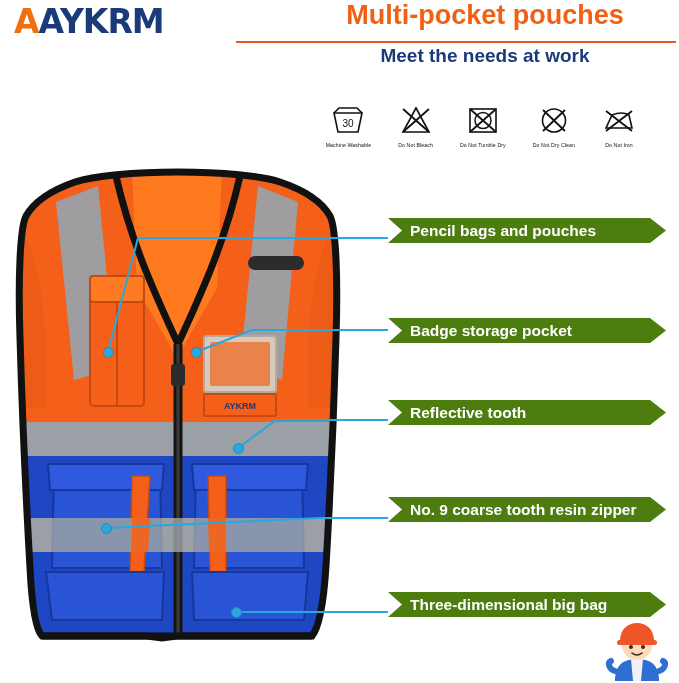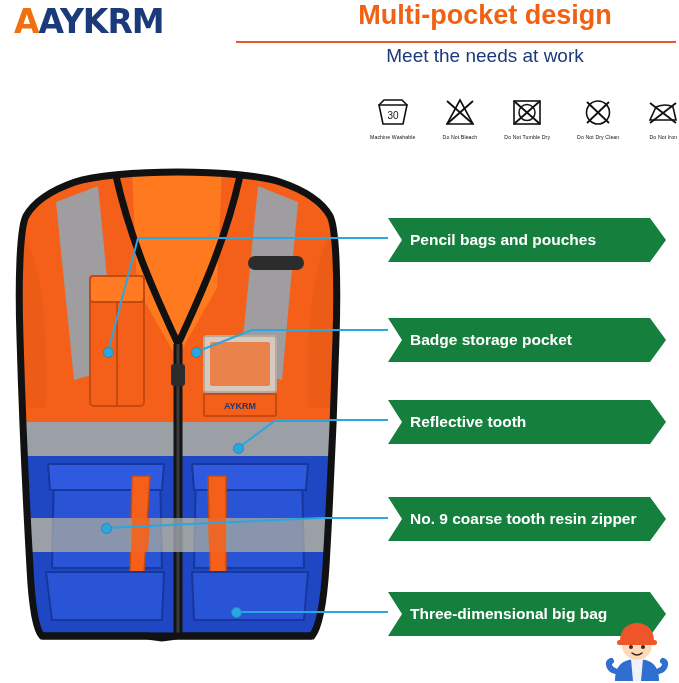--- a/index.html
+++ b/index.html
@@ -54,32 +54,32 @@
     height: 2px;
     background: #e8572a;
   }
   .title-sub {
     position: absolute;
     left: 300px;
     top: 45px;
     width: 370px;
     text-align: center;
     font-size: 19px;
-    font-weight: normal;
+    font-weight: bold;
     color: #1b3a7a;
   }
 
   
   .care-row {
     position: absolute;
     left: 370px;
-    top: 92px;
+    top: 100px;
     width: 266px;
     display: flex;
-    justify-content: space-between;
+    justify-content: flex-end;
     gap: 27px;
   }
   .care-item {
     width: 52px;
     text-align: center;
   }
   .care-glyph {
     height: 40px;
     display: flex;
     align-items: center;
@@ -90,22 +90,22 @@
     color: #111111;
     margin-top: 2px;
     letter-spacing: 0.1px;
     white-space: nowrap;
     font-family: "Liberation Sans", sans-serif;
   }
 
   
   .callout {
     position: absolute;
-    height: 44px;
-    background: #15803d;
+    height: 25px;
+    background: #4d7c0f;
     display: flex;
     align-items: center;
     color: #ffffff;
     font-weight: bold;
     font-size: 15.5px;
     padding-left: 22px;
     box-sizing: border-box;
     
     clip-path: polygon(0 0, calc(100% - 16px) 0, 100% 50%, calc(100% - 16px) 100%, 0 100%, 14px 50%);
   }
@@ -147,21 +147,21 @@
 </style>
 </head>
 <body>
 
 <div id="stage">
 
   <div class="brand">
     <span class="a">A</span><span>AYKRM</span>
   </div>
 
-  <div class="title-main">Multi-pocket design</div>
+  <div class="title-main">Multi-pocket pouches</div>
   <div class="title-rule"></div>
   <div class="title-sub">Meet the needs at work</div>
 
   <div class="care-row">
 
     <div class="care-item">
       <div class="care-glyph">
         <svg width="34" height="30" viewBox="0 0 34 30">
           <path d="M3 8 L31 8 L27 27 L7 27 Z" fill="none" stroke="#111" stroke-width="1.6"></path>
           <path d="M3 8 L8 3 L26 3 L31 8" fill="none" stroke="#111" stroke-width="1.6"></path>

